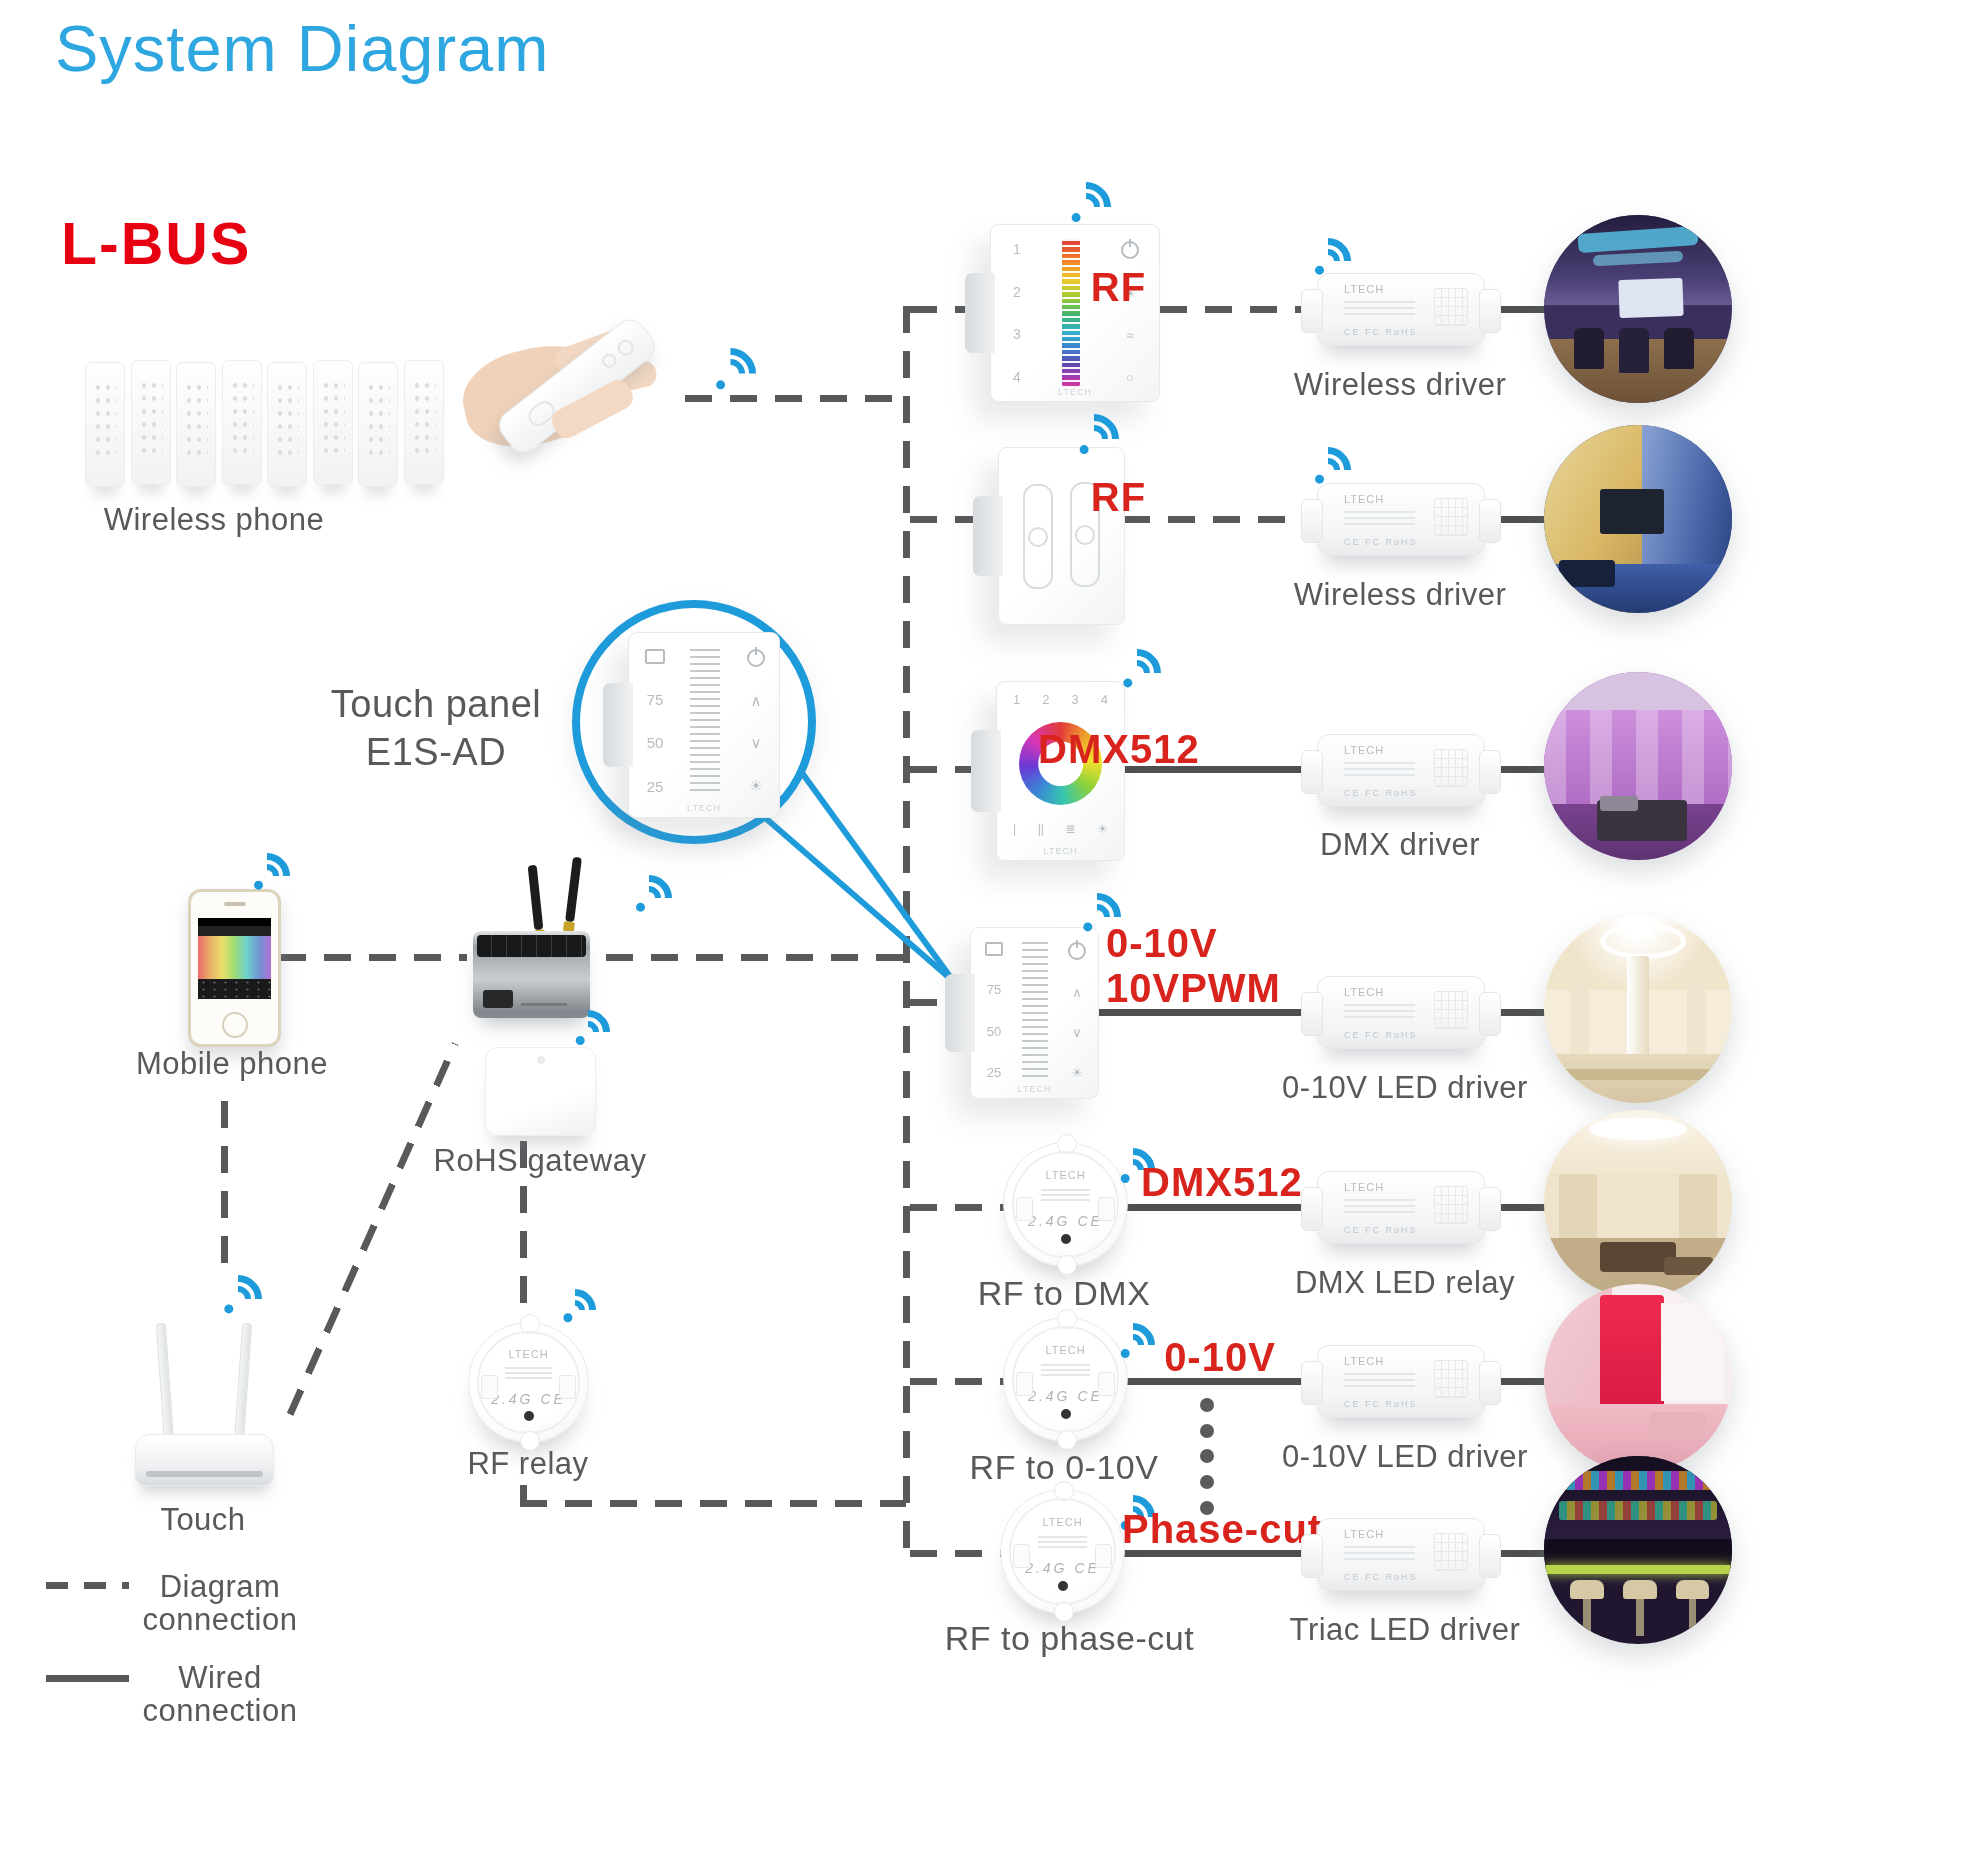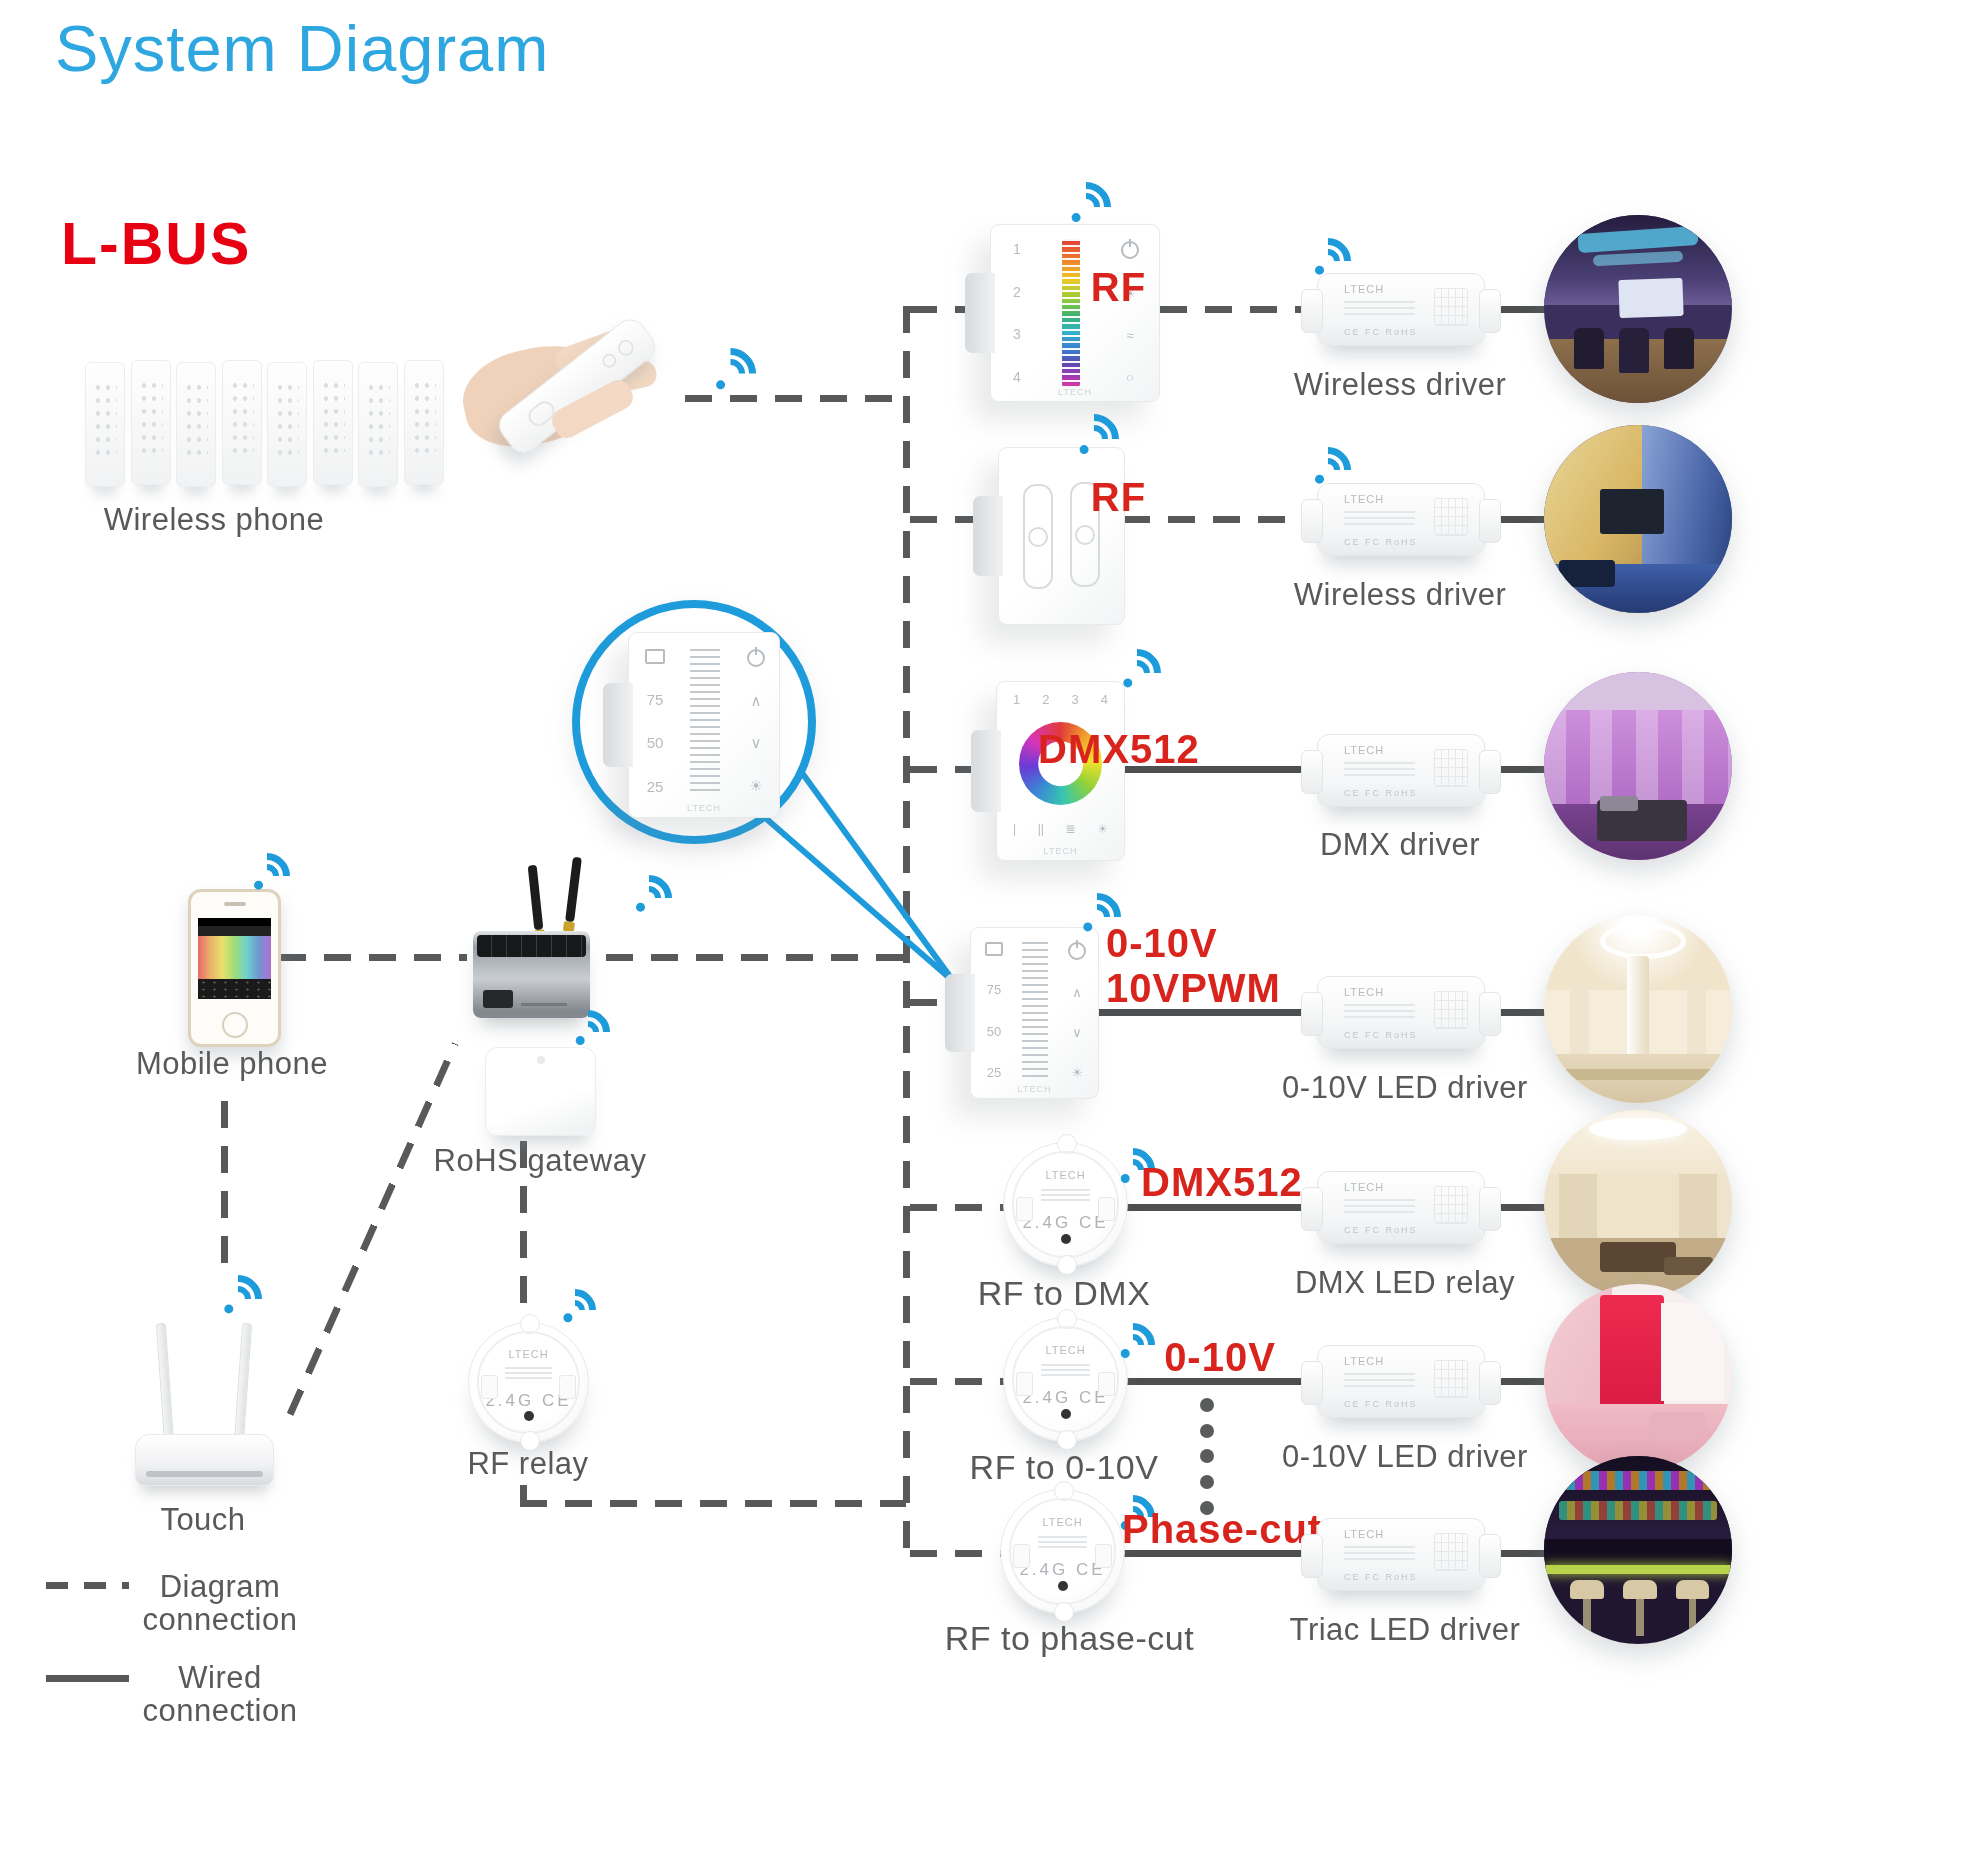--- a/index.html
+++ b/index.html
@@ -49,21 +49,21 @@
   .drv-term{position:absolute;right:16px;top:14px;width:32px;height:36px;border:1px solid #e6e8ea;border-radius:3px;
      background:repeating-linear-gradient(90deg,transparent 0 6px,#e6e8ea 6px 7px),repeating-linear-gradient(180deg,transparent 0 8px,#e6e8ea 8px 9px);}
   
   .conv{position:absolute;border-radius:50%;background:radial-gradient(circle at 42% 36%,#ffffff 55%,#f1f2f4);
         border:1px solid #e7e9eb;box-shadow:0 18px 22px -10px rgba(130,138,145,.4);}
   .conv::before,.conv::after{content:'';position:absolute;left:calc(50% - 9px);width:18px;height:18px;background:#fff;border:1px solid #e5e7e9;border-radius:50%;}
   .conv::before{top:-9px;} .conv::after{bottom:-9px;}
   .conv .ring{position:absolute;inset:8px;border:2px solid #edeff0;border-radius:50%;}
   .conv .b{position:absolute;top:21%;width:100%;text-align:center;font-size:11px;color:#b7bcc1;letter-spacing:1px;}
   .conv .lines{position:absolute;left:30%;top:37%;width:40%;height:13px;background:repeating-linear-gradient(180deg,#e4e7e9 0 2px,transparent 2px 5px);}
-  .conv .fq{position:absolute;top:57%;width:100%;text-align:center;font-size:17px;color:#aeb3b8;letter-spacing:3px;}
+  .conv .fq{position:absolute;top:57%;width:100%;text-align:center;font-size:14px;color:#aeb3b8;letter-spacing:3px;font-style:italic;}
   .conv .dot{position:absolute;left:calc(50% - 5px);top:74%;width:10px;height:10px;background:#333;border-radius:50%;}
   .conv .tabL,.conv .tabR{position:absolute;top:44%;width:15px;height:22px;background:#fbfbfc;border:1px solid #e6e8ea;border-radius:3px;}
   .conv .tabL{left:10%;} .conv .tabR{right:10%;}
   
   .photo{position:absolute;width:188px;height:188px;border-radius:50%;overflow:hidden;box-shadow:0 12px 26px rgba(125,132,140,.28);}
   .ph{position:absolute;}
   
   .leg-dash{position:absolute;width:83px;height:7px;background:repeating-linear-gradient(90deg,#58595b 0 22px,transparent 22px 38px);}
   .leg-solid{position:absolute;width:83px;height:7px;background:#58595b;}
   .dotcol i{position:absolute;width:14px;height:14px;border-radius:50%;background:#5a5b5d;}
@@ -257,20 +257,23 @@
       <div class="stripes" style="left:61px;top:16px;width:30px;bottom:22px;"></div>
       <div class="pcol" style="right:14px;top:16px;bottom:22px;font-size:15px;">
         <span class="pwr"></span>
           <span>∧</span>
           <span>∨</span>
           <span>☀</span>
       </div>
       <div class="p-brand">LTECH</div>
     </div>
   </div>
+  <div class="lbl" style="left:317px;top:681px;width:238px;font-size:38px;line-height:1.25;">
+    <span>Touch panel</span><br><span>E1S-AD</span>
+  </div>
 
   <div class="panel" style="left:990px;top:224px;width:168px;height:176px;">
     <div class="mount"></div>
     <div class="pcol" style="left:22px;top:16px;bottom:16px;font-size:14px;">
       <span>1</span>
         <span>2</span>
         <span>3</span>
         <span>4</span>
     </div>
     <div class="rainbow" style="left:71px;top:14px;width:18px;bottom:14px;"></div>

